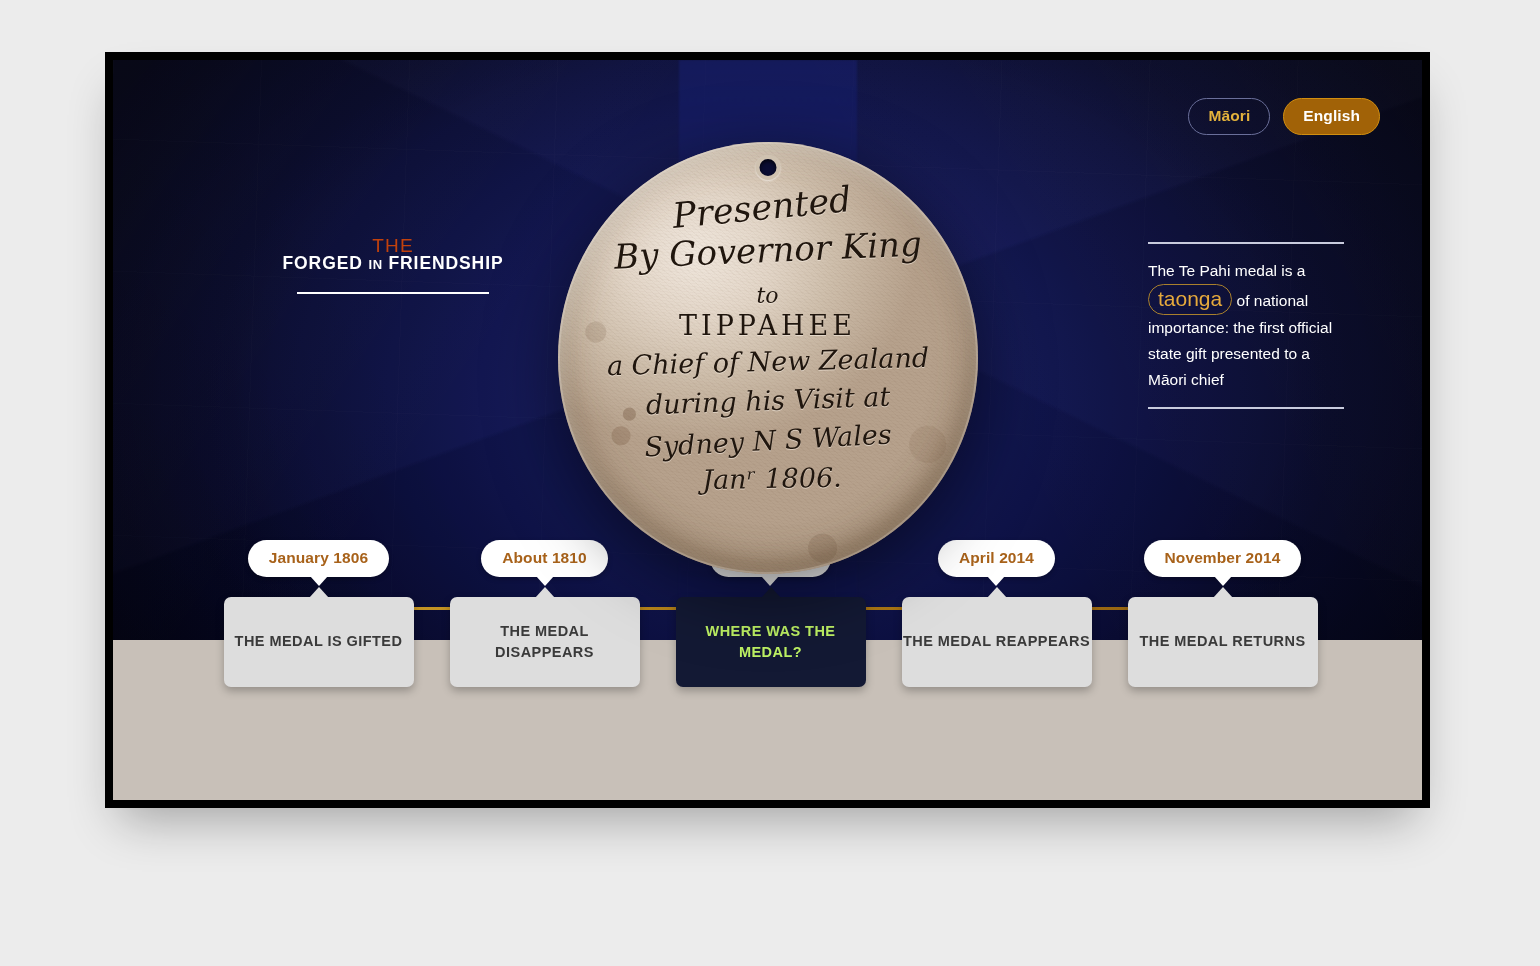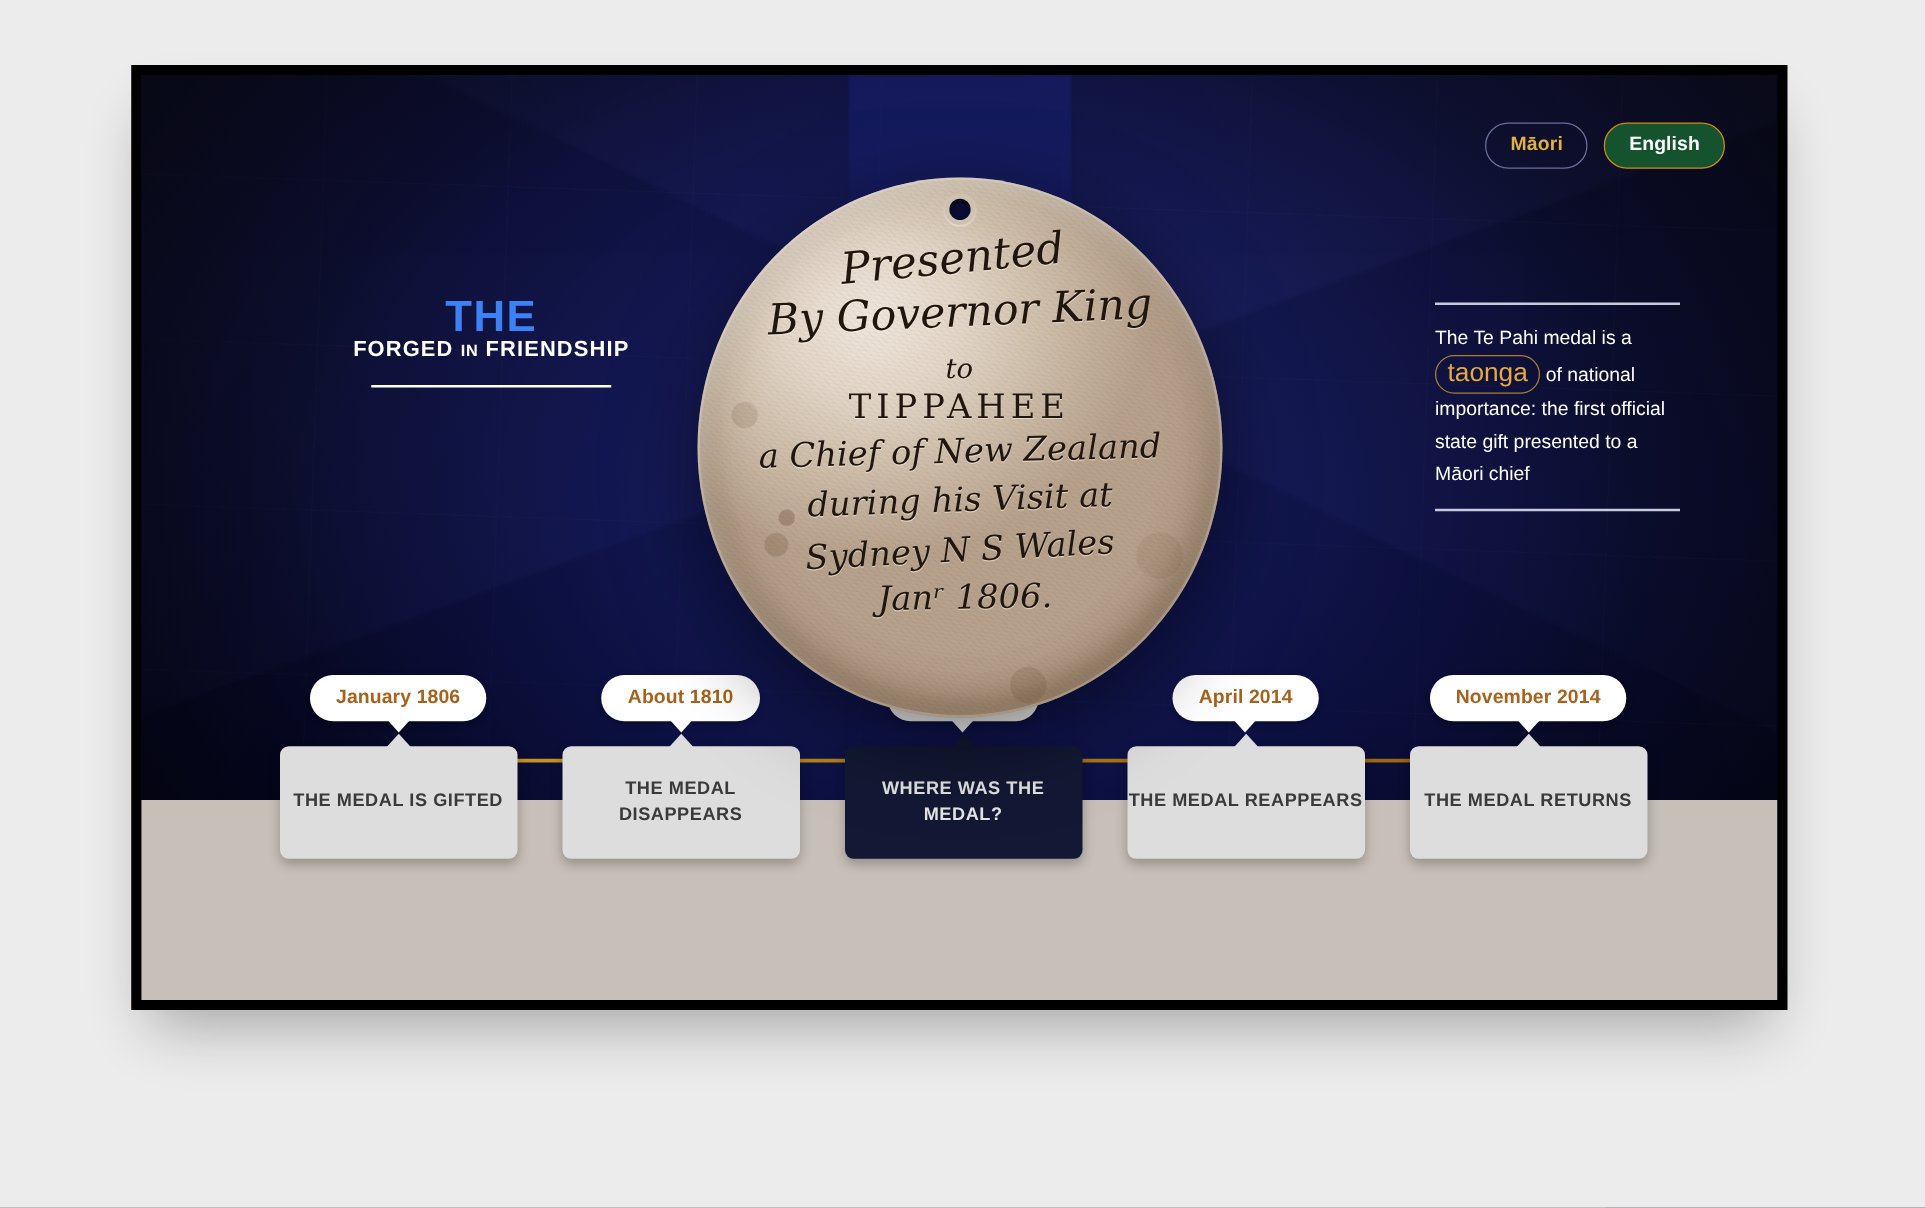--- a/index.html
+++ b/index.html
@@ -97,36 +97,36 @@
     cursor: pointer;
     white-space: nowrap;
   }
   .lang-btn.inactive {
     color: #e3b23c;
     background: transparent;
     border: 1.4px solid #6a6f9a;
   }
   .lang-btn.active {
     color: #ffffff;
-    background: #14532d;
+    background: #a16207;
     border: 1.4px solid #d18e10;
   }
 
   
   #title-block {
     position: absolute;
     left: 120px; top: 176px;
     width: 320px;
     text-align: center;
     z-index: 30;
   }
   #title-the {
-    color: #3b82f6;
-    font-weight: bold;
-    font-size: 35px;
+    color: #c2410c;
+    font-weight: normal;
+    font-size: 19px;
     letter-spacing: 1.2px;
     line-height: 1;
   }
   #title-main {
     color: #ffffff;
     font-weight: bold;
     font-size: 55px;
     letter-spacing: -0.4px;
     line-height: 1.04;
     margin-top: 8px;
@@ -352,21 +352,21 @@
     content: "";
     position: absolute;
     left: 50%; top: -10px;
     transform: translateX(-50%);
     border-left: 10px solid transparent;
     border-right: 10px solid transparent;
     border-bottom: 11px solid #dddddd;
   }
   .tl-item.active .tl-card {
     background: #131934;
-    color: #e5e5e5;
+    color: #bef264;
   }
   .tl-item.active .tl-card::before {
     border-bottom-color: #131934;
   }
 </style>
 </head>
 <body>
 
 <div id="page">
   <div id="bezel">

